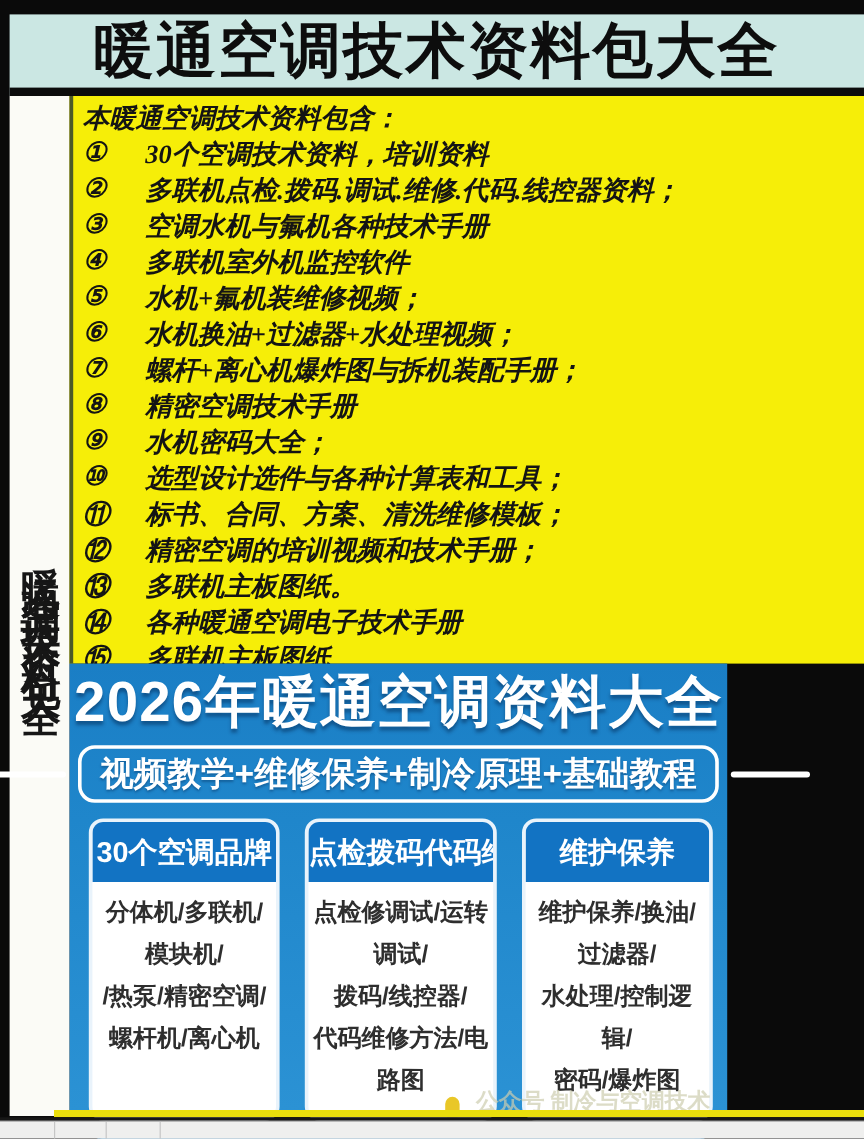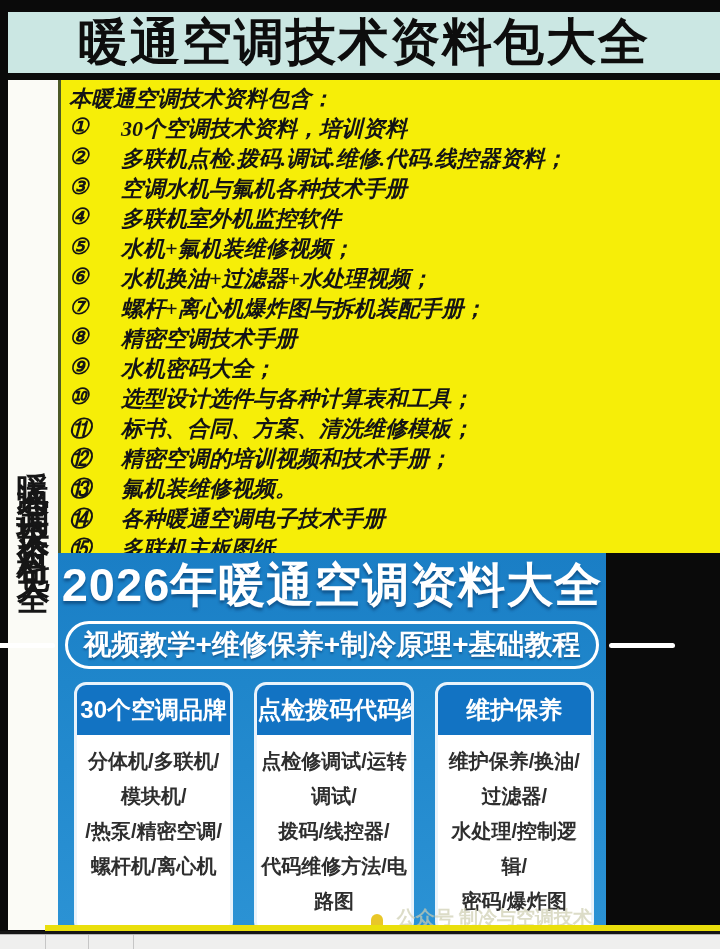--- a/index.html
+++ b/index.html
@@ -30,21 +30,21 @@
   .li .num{width:52px;flex:0 0 52px;padding-left:2px;}
   .li .txt{flex:1;}
 
   
   .blue{position:absolute;left:58px;top:553px;width:548px;height:372px;
     background:linear-gradient(180deg,#1a7ec5 0%,#1f86cb 35%,#2b92d4 100%);}
   .promo-title{text-align:center;margin-top:1px;font-size:47px;font-weight:900;color:#ffffff;
     letter-spacing:1px;text-shadow:0 3px 3px rgba(0,30,70,.45);white-space:nowrap;}
   .banner-row{display:flex;align-items:center;justify-content:center;margin-top:5px;height:46px;}
   .hline{width:66px;height:5px;background:#ffffff;border-radius:3px;flex:0 0 auto;}
-  .banner{margin:0 10px;border:3px solid #ffffff;border-radius:24px;padding:2px 15px;
+  .banner{margin:0 10px;border:3px solid #ffffff;border-radius:14px;padding:2px 15px;
     font-size:28px;font-weight:800;color:#ffffff;white-space:nowrap;
     text-shadow:0 2px 2px rgba(0,30,70,.35);text-align:center;}
   .cols{display:flex;justify-content:center;gap:21px;padding:14px 12px 0 16px;}
   .card{flex:1;background:#ffffff;border:3px solid #e9f3fb;border-radius:12px;overflow:hidden;}
   .card-h{background:#1273c3;color:#ffffff;text-align:center;font-size:24px;font-weight:800;
     padding:9px 0;white-space:nowrap;}
   .card-b{padding:9px 2px 12px;text-align:center;font-size:20px;font-weight:700;color:#2e2e2e;line-height:35px;border-radius:17px;}
   .bbox{margin:12px 12px 0 16px;background:#ffffff;border:3px solid #58a0d2;border-radius:16px;
     padding:4px 24px 7px;font-size:21px;font-weight:700;color:#1b1b1b;}
   .brow{display:flex;justify-content:space-between;line-height:30px;white-space:nowrap;}
@@ -117,21 +117,21 @@
     <div class="li">
         <span class="num">⑪</span>
         <span class="txt">标书、合同、方案、清洗维修模板；</span>
       </div>
     <div class="li">
         <span class="num">⑫</span>
         <span class="txt">精密空调的培训视频和技术手册；</span>
       </div>
     <div class="li">
         <span class="num">⑬</span>
-        <span class="txt">氟机装维修视频。</span>
+        <span class="txt">多联机主板图纸。</span>
       </div>
     <div class="li">
         <span class="num">⑭</span>
         <span class="txt">各种暖通空调电子技术手册</span>
       </div>
     <div class="li">
         <span class="num">⑮</span>
         <span class="txt">多联机主板图纸</span>
       </div>
   </div>

